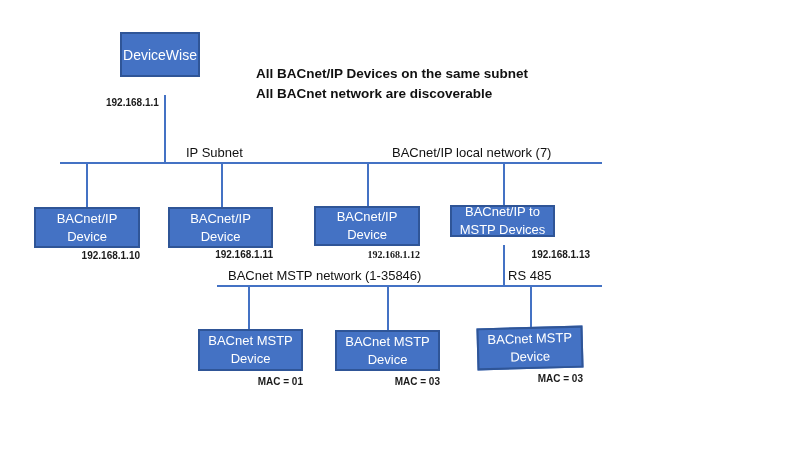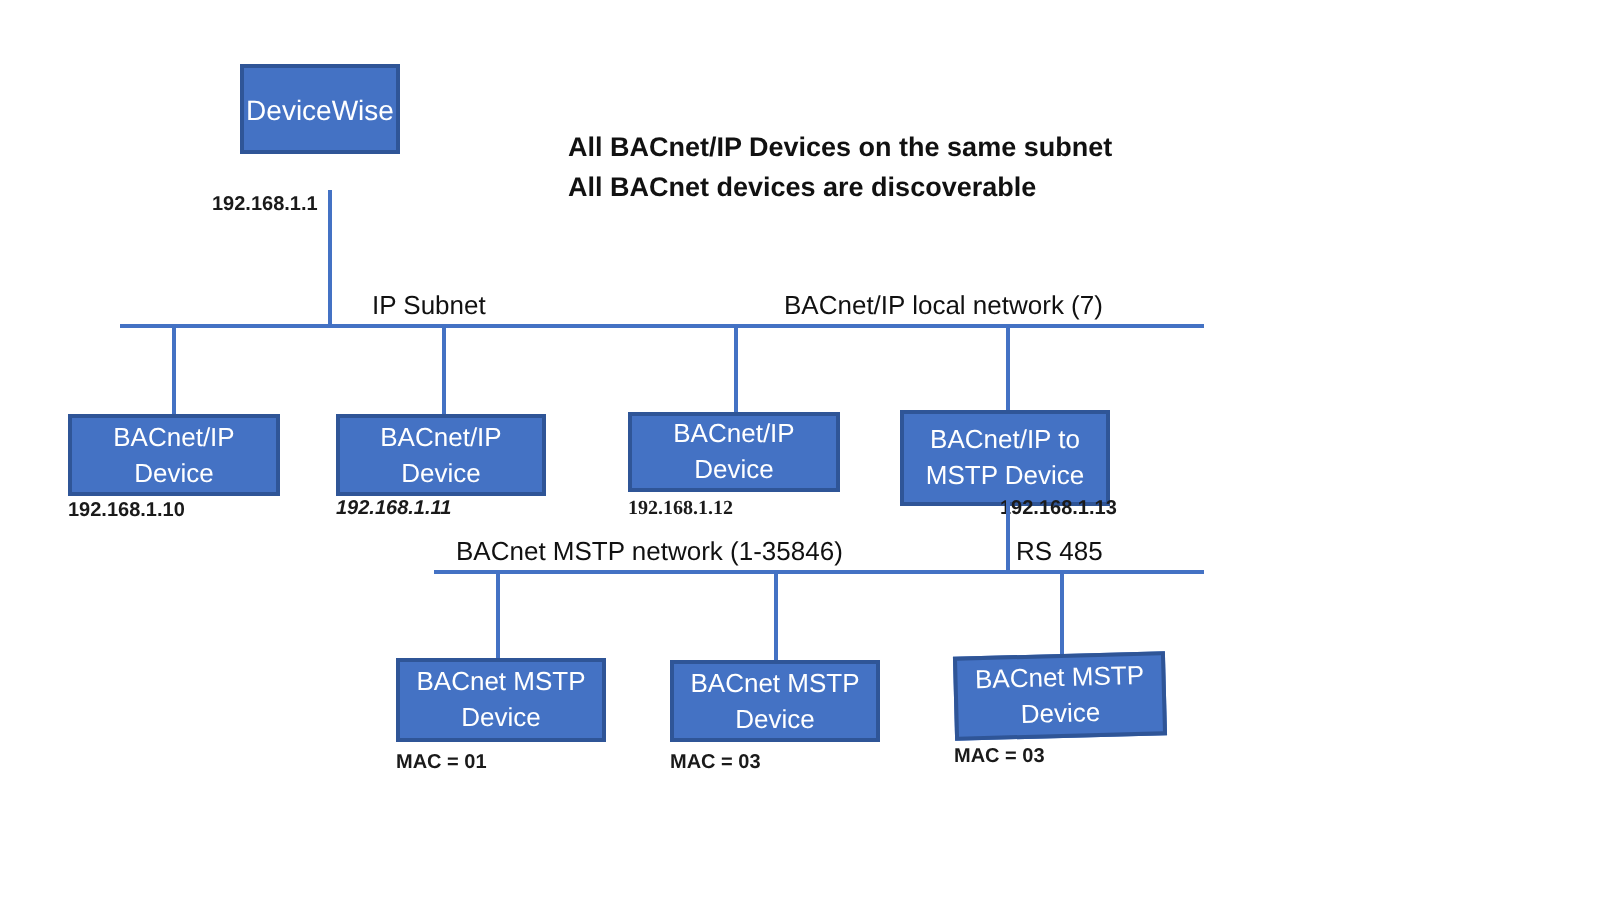--- a/index.html
+++ b/index.html
@@ -39,85 +39,84 @@
   .vline{
     position:absolute;
     width:1.5px;
     background:var(--line);
   }
   .small-label{
     position:absolute;
     font-size:10px;
     font-weight:700;
     color:var(--label-text);
-    text-align:left;
+    text-align:right;
     white-space:nowrap;
   }
   .bus-label{
     position:absolute;
     font-size:13px;
     font-weight:400;
     color:#111111;
     white-space:nowrap;
   }
   .annotation{
     position:absolute;
     left:256px;top:64px;
     font-size:13.5px;
     font-weight:700;
     color:#111111;
     line-height:20px;
     white-space:nowrap;
-    margin-left:28px;
   }
   
   #node-devicewise{left:120px;top:32px;width:80px;height:45px;font-size:14px;}
   #node-ip-0{left:34px;top:207px;width:106px;height:41px;}
   #node-ip-1{left:168px;top:207px;width:105px;height:41px;}
   #node-ip-2{left:314px;top:206px;width:106px;height:40px;}
-  #node-ip-3{left:450px;top:205px;width:105px;height:48px;}
+  #node-ip-3{left:450px;top:205px;width:105px;height:32px;}
   #node-mstp-0{left:198px;top:329px;width:105px;height:42px;}
   #node-mstp-1{left:335px;top:330px;width:105px;height:41px;}
   #node-mstp-2{left:477px;top:327px;width:106px;height:42px;transform:rotate(-1.5deg);}
   
   #bus-ip{left:60px;top:162px;width:542px;}
   #bus-mstp{left:217px;top:285px;width:385px;}
   
   #conn-devicewise{left:164px;top:95px;height:68px;}
   #conn-ip-0{left:86px;top:163px;height:44px;}
   #conn-ip-1{left:221px;top:163px;height:44px;}
   #conn-ip-2{left:367px;top:163px;height:43px;}
   #conn-ip-3{left:503px;top:163px;height:42px;}
   #conn-router-down{left:503px;top:245px;height:40px;}
   #conn-mstp-0{left:248px;top:286px;height:43px;}
   #conn-mstp-1{left:387px;top:286px;height:44px;}
   #conn-mstp-2{left:530px;top:286px;height:41px;}
   
   #label-devicewise-ip{left:106px;top:97px;text-align:center;}
   #label-ip-0{left:34px;top:250px;width:106px;}
-  #label-ip-1{left:168px;top:249px;width:105px;font-style:italic;}
+  #label-ip-1{left:168px;top:249px;width:105px;}
   #label-ip-2{left:314px;top:249px;width:106px;font-family:Liberation Serif, serif;}
   #label-ip-3{left:500px;top:249px;width:90px;}
   #label-mac-0{left:198px;top:376px;width:105px;}
   #label-mac-1{left:335px;top:376px;width:105px;}
   #label-mac-2{left:477px;top:373px;width:106px;}
   
   #label-ip-subnet{left:186px;top:145px;}
   #label-ip-network{left:392px;top:145px;}
   #label-mstp-network{left:228px;top:268px;}
   #label-rs485{left:508px;top:268px;}
 </style>
 </head>
 <body>
 
 <div id="canvas">
 
   <div class="annotation">
     <div>All BACnet/IP Devices on the same subnet</div>
-    <div>All BACnet devices are discoverable</div>
+    <div>All BACnet network are discoverable</div>
   </div>
 
   <div class="box" id="node-devicewise">
     <span>DeviceWise</span>
   </div>
   <div class="small-label" id="label-devicewise-ip">192.168.1.1</div>
 
   <div class="vline" id="conn-devicewise"></div>
   <div class="hline" id="bus-ip"></div>
   <div class="bus-label" id="label-ip-subnet">IP Subnet</div>
@@ -135,21 +134,21 @@
   <div class="box" id="node-ip-1">
     <span>BACnet/IP</span>
     <span>Device</span>
   </div>
   <div class="box" id="node-ip-2">
     <span>BACnet/IP</span>
     <span>Device</span>
   </div>
   <div class="box" id="node-ip-3">
     <span>BACnet/IP to</span>
-    <span>MSTP Device</span>
+    <span>MSTP Devices</span>
   </div>
 
   <div class="small-label" id="label-ip-0">192.168.1.10</div>
   <div class="small-label" id="label-ip-1">192.168.1.11</div>
   <div class="small-label" id="label-ip-2">192.168.1.12</div>
   <div class="small-label" id="label-ip-3">192.168.1.13</div>
 
   <div class="vline" id="conn-router-down"></div>
   <div class="hline" id="bus-mstp"></div>
   <div class="bus-label" id="label-mstp-network">BACnet MSTP network (1-35846)</div>

